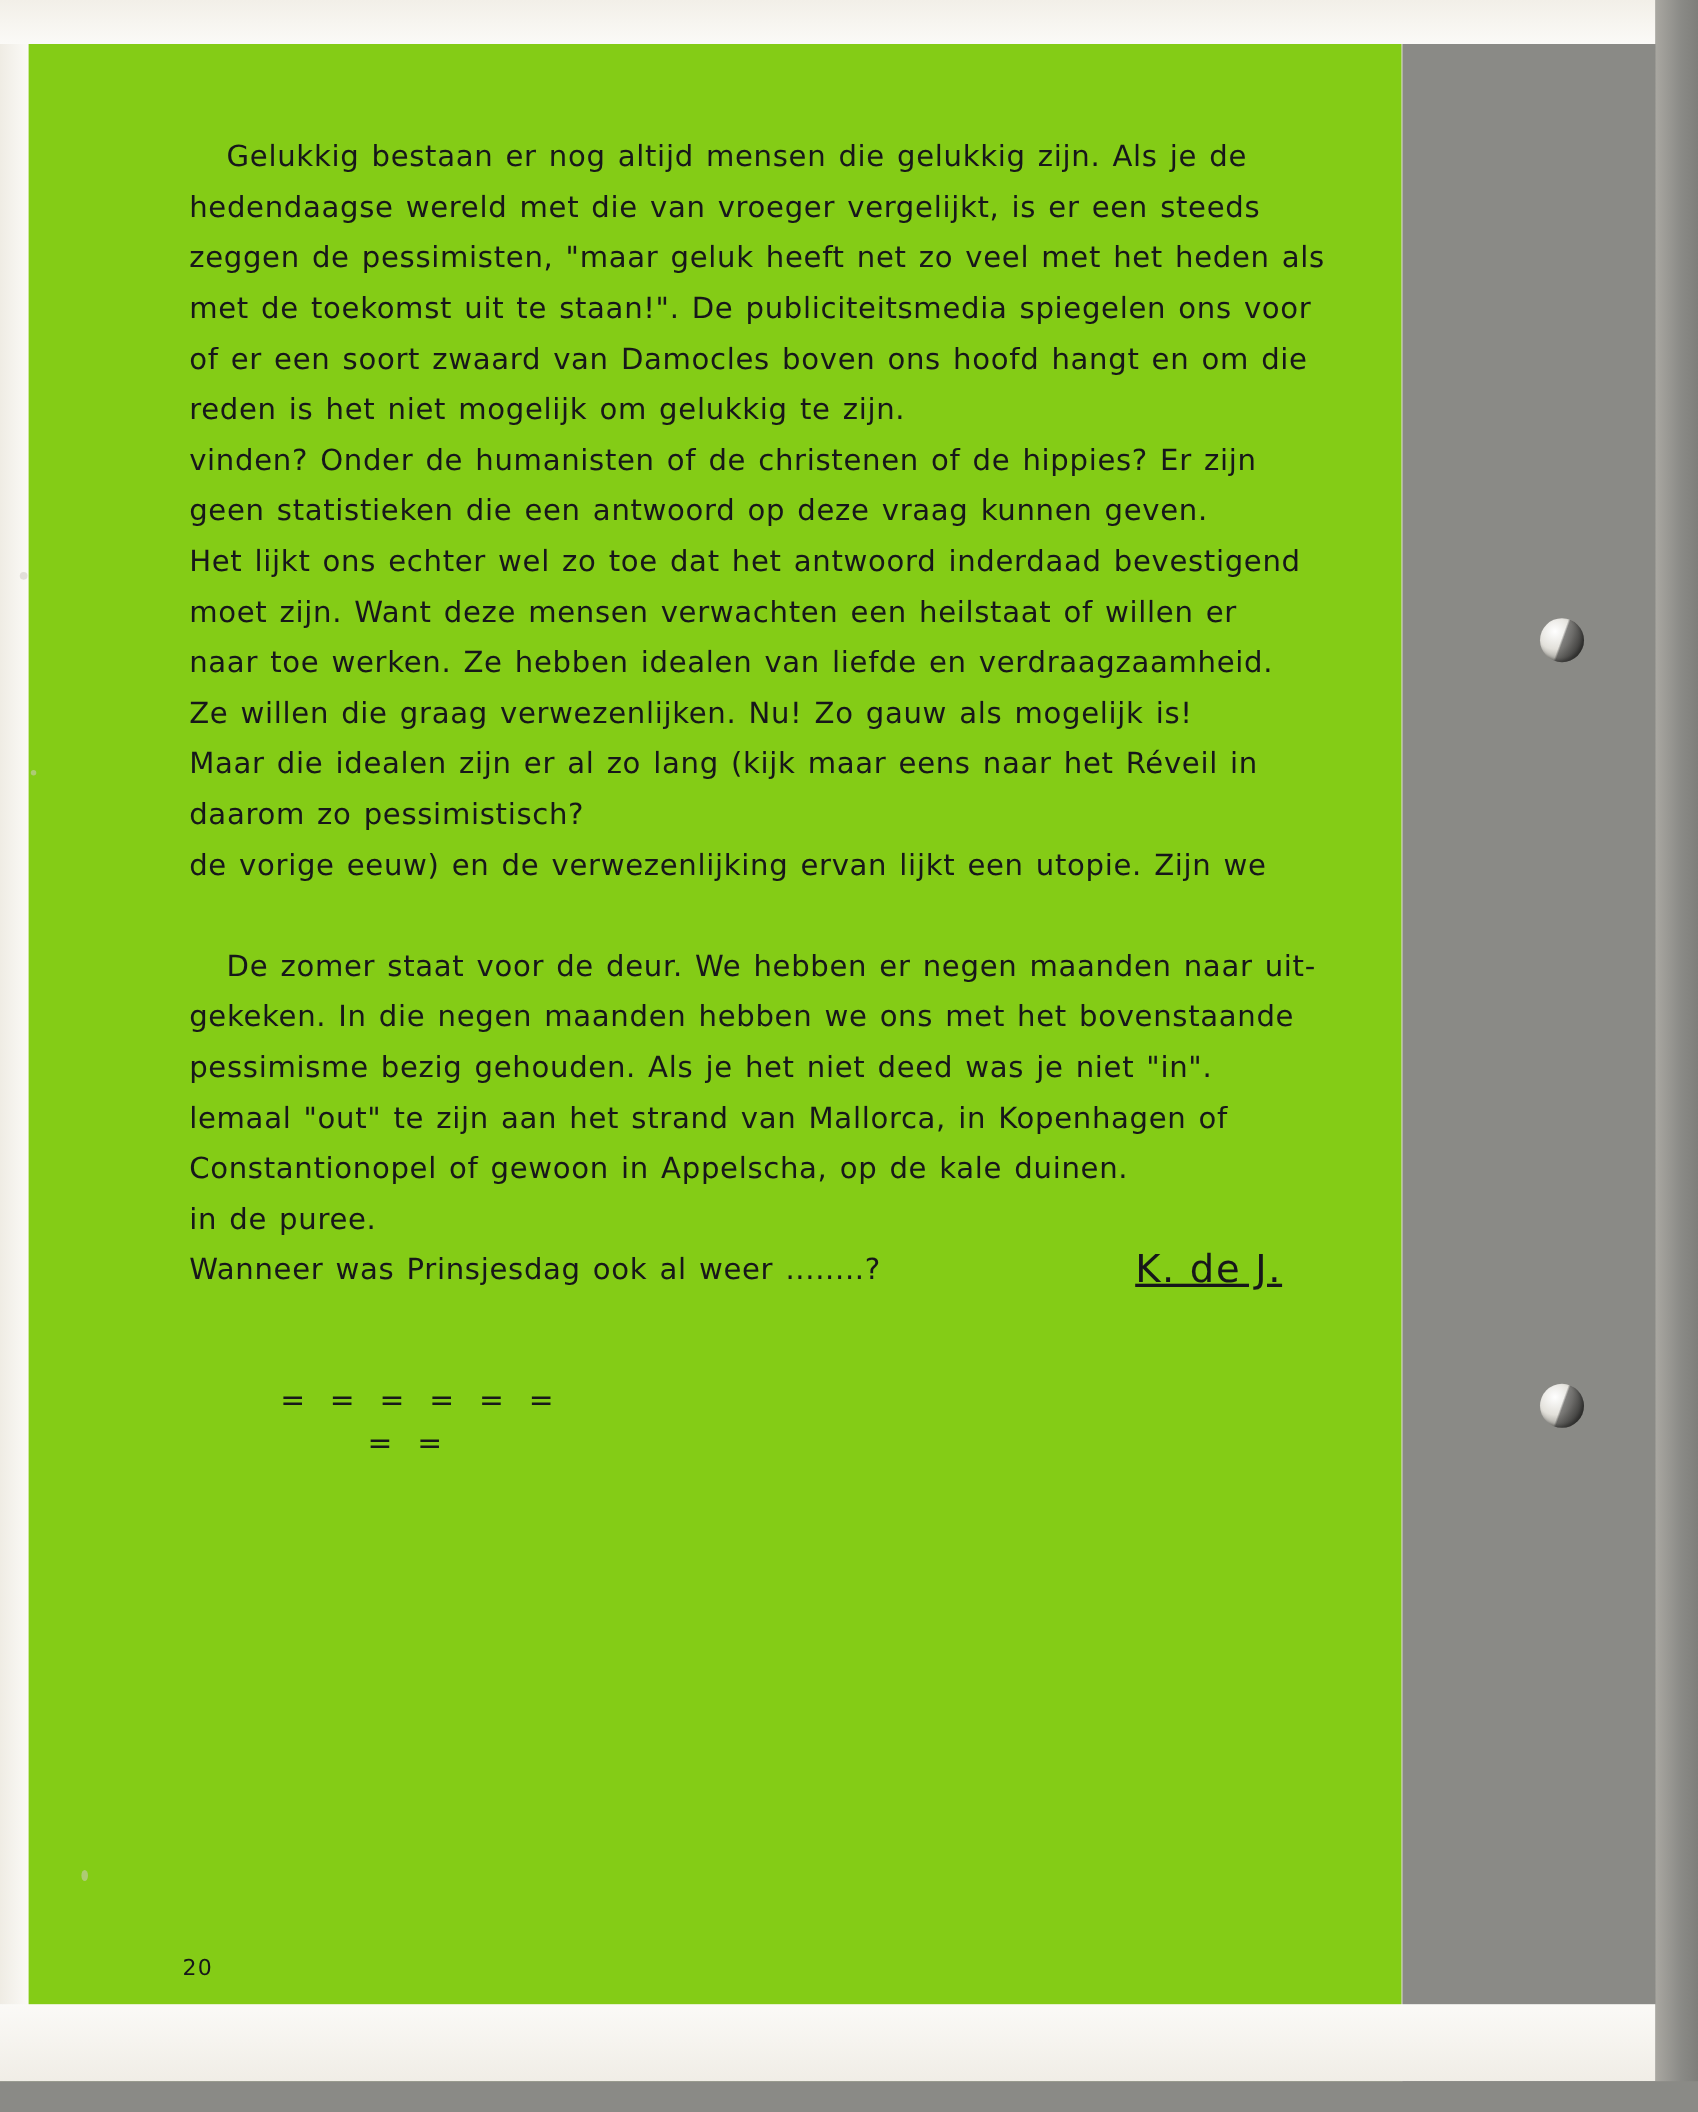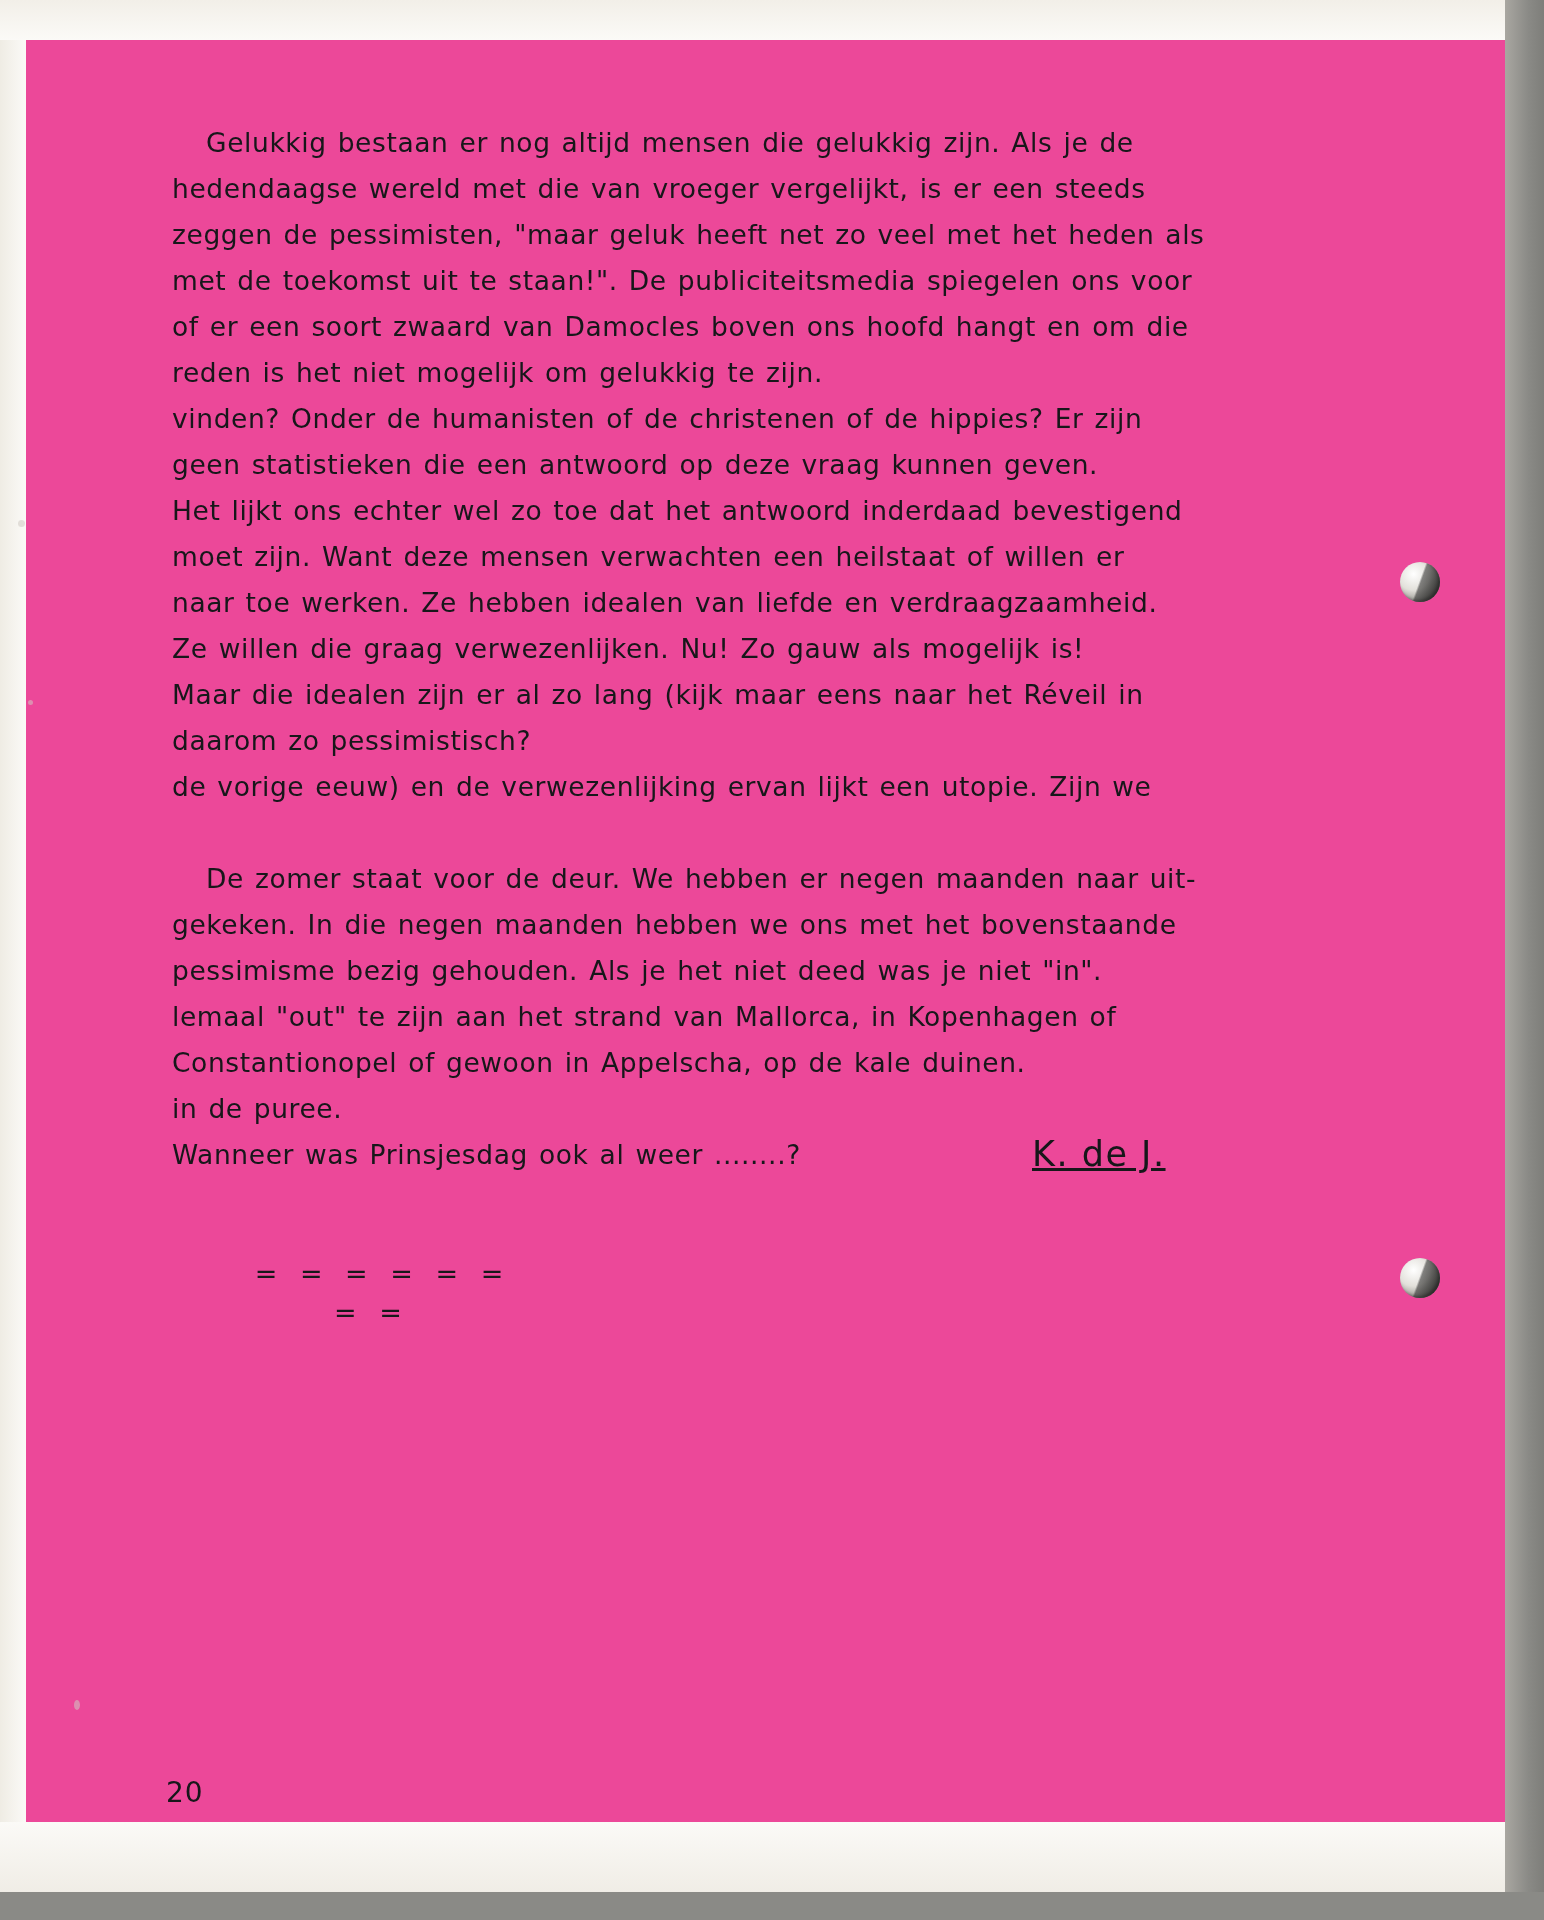--- a/index.html
+++ b/index.html
@@ -10,23 +10,23 @@
     width: 1544px;
     height: 1920px;
     background: #8a8a86;
     font-family: "DejaVu Sans", sans-serif;
     overflow: hidden;
   }
   #page {
     position: absolute;
     left: 0;
     top: 0;
-    width: 1505px;
+    width: 1274px;
     height: 1892px;
-    background: #ec4899;
+    background: #84cc16;
     box-shadow: 0 0 0 1px #d8d5cd;
   }
   
   #page-shade-left {
     position: absolute;
     left: 0; top: 0;
     width: 26px; height: 1892px;
     background: linear-gradient(to right, #efece4 0%, #fbfaf7 100%);
     pointer-events: none;
   }
@@ -130,21 +130,21 @@
     font-size: 27px;
     letter-spacing: 7px;
     display: block;
     margin-left: -762px;
     margin-top: 8px;
   }
   #page-number {
     position: absolute;
     left: 166px;
     top: 1776px;
-    font-size: 28px;
+    font-size: 20px;
     color: #17171a;
     letter-spacing: 1px;
   }
   
   .speck {
     position: absolute;
     background: #cfcbc2;
     border-radius: 50%;
     opacity: 0.55;
   }

